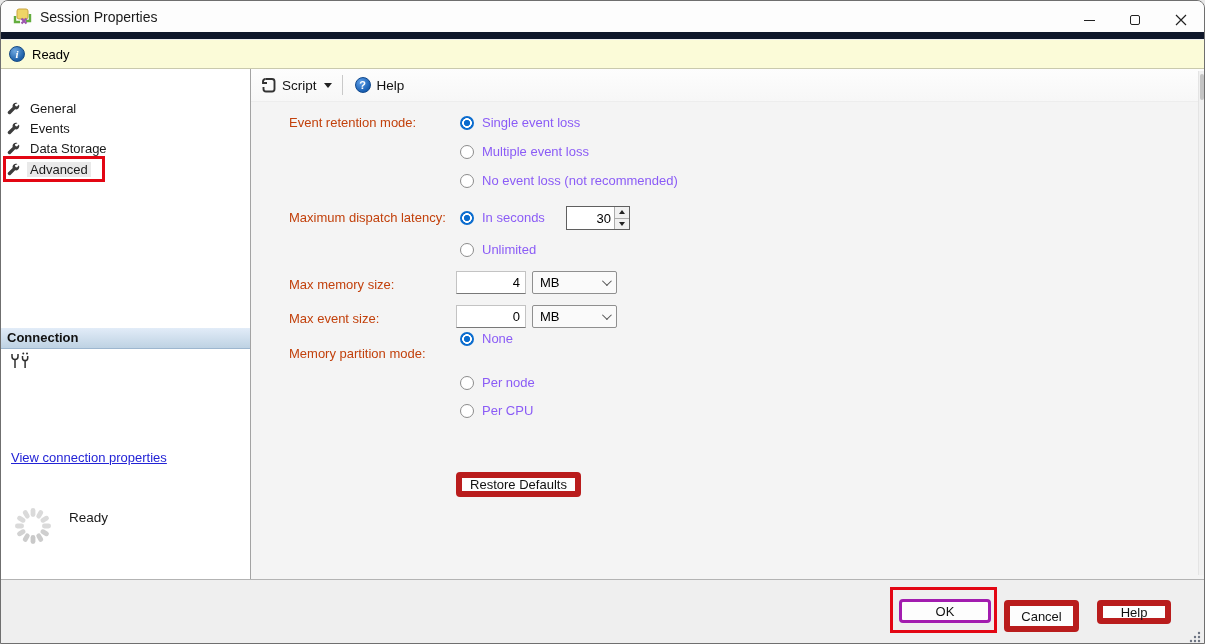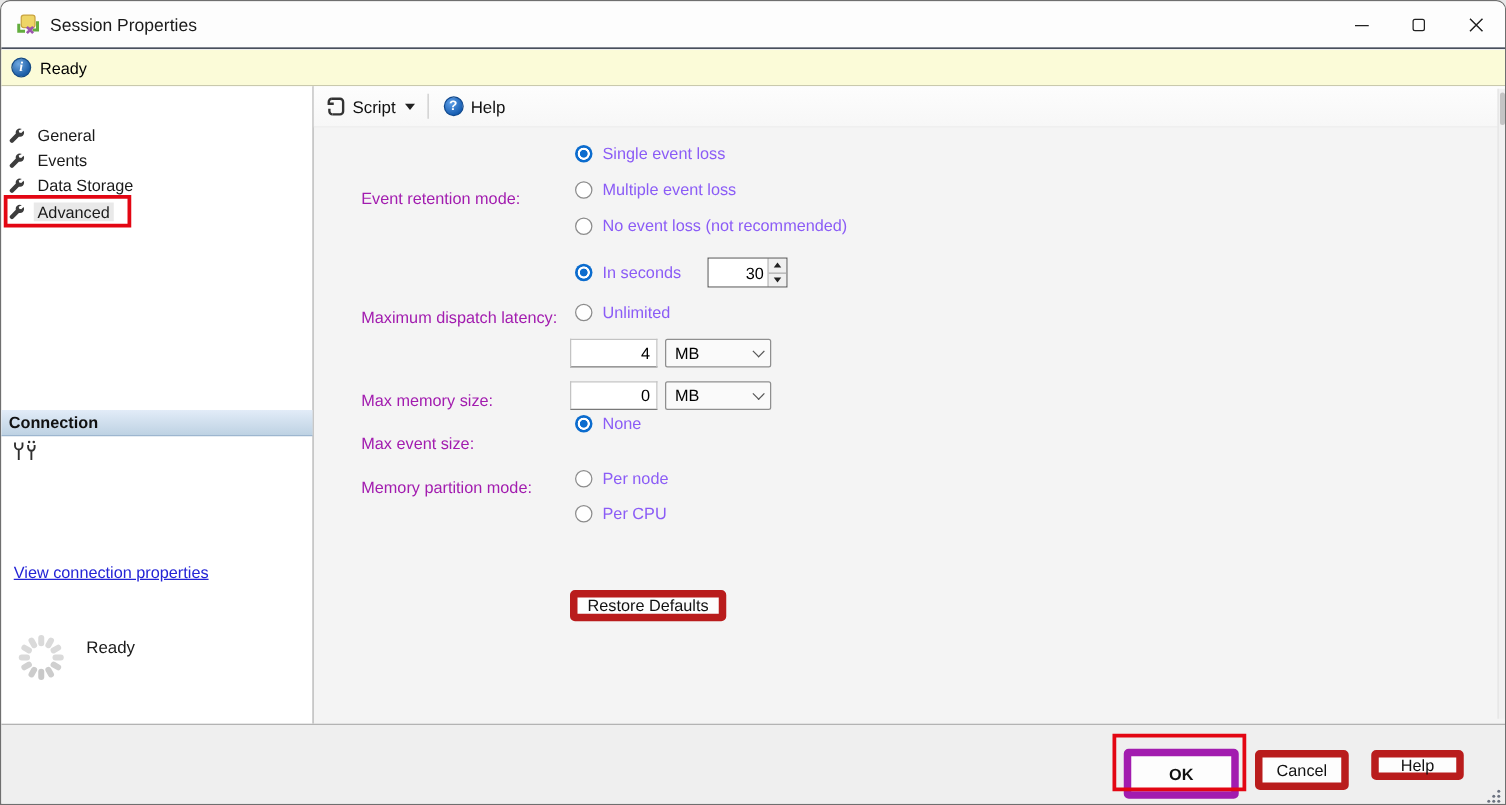--- a/index.html
+++ b/index.html
@@ -4,21 +4,21 @@
 <style>
   html,body{margin:0;padding:0;background:#e8e8e8;}
   *{box-sizing:border-box;}
   body{font-family:"Liberation Sans", sans-serif;-webkit-font-smoothing:antialiased;}
 
   .window{position:relative;width:1205px;height:644px;background:#f0f0f0;
     border:1px solid #6f6f6f;border-radius:8px 8px 0 0;overflow:hidden;}
 
   
   .titlebar{position:absolute;left:0;top:0;width:100%;height:38px;background:#fdfdfd;
-    border-bottom:1px solid #0f172a;display:flex;align-items:center;}
+    border-bottom:7px solid #0f172a;display:flex;align-items:center;}
   .title-icon{margin-left:12px;width:19px;height:18px;flex:0 0 auto;}
   .title-text{margin-left:8px;font-size:14px;color:#1a1a1a;}
   .win-controls{position:absolute;right:0;top:0;height:38px;display:flex;}
   .win-btn{width:46px;height:38px;display:flex;align-items:center;justify-content:center;cursor:default;}
   .glyph-min{width:11px;height:1px;background:#222;}
   .glyph-max{width:10px;height:10px;border:1px solid #222;border-radius:2px;}
 
   
   .banner{position:absolute;left:0;top:39px;width:100%;height:29px;background:#fbfbd8;
     border-bottom:1px solid #c9c9ad;display:flex;align-items:center;}
@@ -50,21 +50,21 @@
     background:linear-gradient(#fdfdfd,#f7f7f7);border-bottom:1px solid #ededed;
     display:flex;align-items:center;}
   .tool-btn{display:flex;align-items:center;height:26px;padding:0 4px;border-radius:3px;cursor:default;}
   .tool-label{font-size:13.5px;color:#111;margin-left:6px;}
   .dd-arrow{margin-left:7px;width:0;height:0;border-left:4px solid transparent;border-right:4px solid transparent;border-top:5px solid #222;}
   .tool-sep{width:1px;height:20px;background:#c9c9c9;margin:0 8px 0 6px;}
   .help-ball{width:16px;height:16px;border-radius:50%;
     background:radial-gradient(circle at 35% 30%, #5e9fe8, #155cb0 75%);border:1px solid #11498d;
     color:#fff;font-size:11px;font-weight:bold;display:flex;align-items:center;justify-content:center;}
 
-  .fld-label{position:absolute;left:38px;font-size:13px;color:#a21caf;margin-top:36px;}
+  .fld-label{position:absolute;left:38px;font-size:13px;color:#c2410c;}
   .opt{position:absolute;left:209px;display:flex;align-items:center;height:15px;cursor:default;}
   .radio{width:14px;height:14px;border-radius:50%;background:#fff;border:1px solid #8c8c8c;flex:0 0 auto;}
   .radio.checked{border:none;
     background:radial-gradient(circle at center,#0b6cce 0 2.8px,#fff 3.4px 4.6px,#0b6cce 5.1px 100%);}
   .opt-label{margin-left:8px;font-size:13px;color:#8b5cf6;}
 
   .txt-input{position:absolute;width:70px;height:23px;background:#fff;border:1px solid #c3c3c3;
     border-bottom:1px solid #787878;font-family:"Liberation Sans",sans-serif;
     font-size:13px;text-align:right;padding-right:5px;color:#000;}
   .combo{position:absolute;width:85px;height:23px;background:#fafafa;border:1px solid #8f8f8f;
@@ -85,21 +85,21 @@
 
   .push-btn{position:absolute;background:#fdfdfd;border:6px solid #b91c1c;border-radius:4px;
     font-family:"Liberation Sans",sans-serif;font-size:13px;color:#111;cursor:default;
     display:flex;align-items:center;justify-content:center;}
 
   .vscroll{position:absolute;right:2px;top:2px;width:6px;height:504px;background:#f1f1f1;border-left:1px solid #e4e4e4;}
   .vthumb{position:absolute;left:1px;top:3px;width:4px;height:26px;background:#c4c4c4;border-radius:2px;}
 
   
   .footer{position:absolute;left:0;top:578px;width:100%;height:66px;background:#efefef;border-top:1px solid #b3b3b3;}
-  .btn-ok{left:898px;top:19px;width:92px;height:40px;border:6px solid #a21caf;font-weight:bold;}
+  .btn-ok{left:898px;top:19px;width:92px;height:24px;border:3px solid #a21caf;}
   .btn-cancel{left:1003px;top:20px;width:75px;height:32px;}
   .btn-help{left:1096px;top:20px;width:74px;height:24px;}
   .grip{position:absolute;right:3px;bottom:2px;}
 
   
   .annot{position:absolute;border:3px solid #e30613;pointer-events:none;}
   .annot-advanced{left:2px;top:87px;width:102px;height:26px;}
   .annot-ok{left:889px;top:7px;width:107px;height:46px;}
 </style>
 </head>

